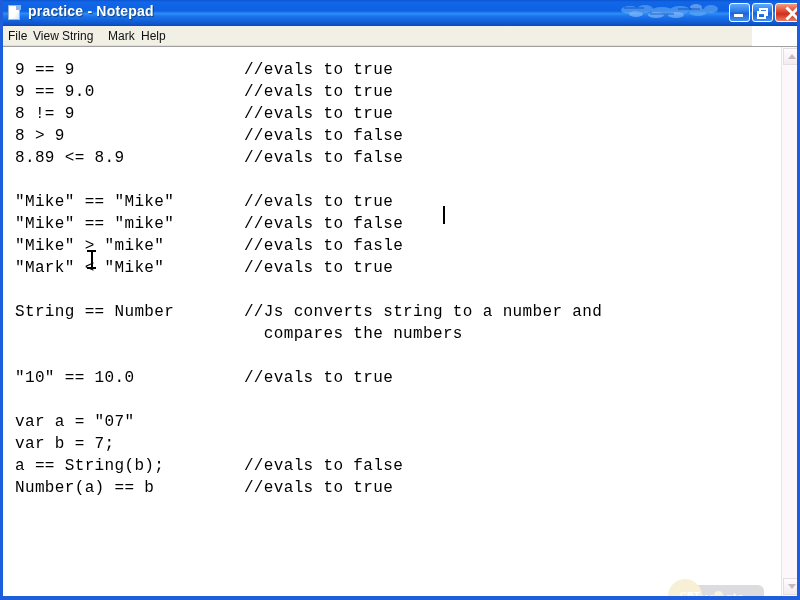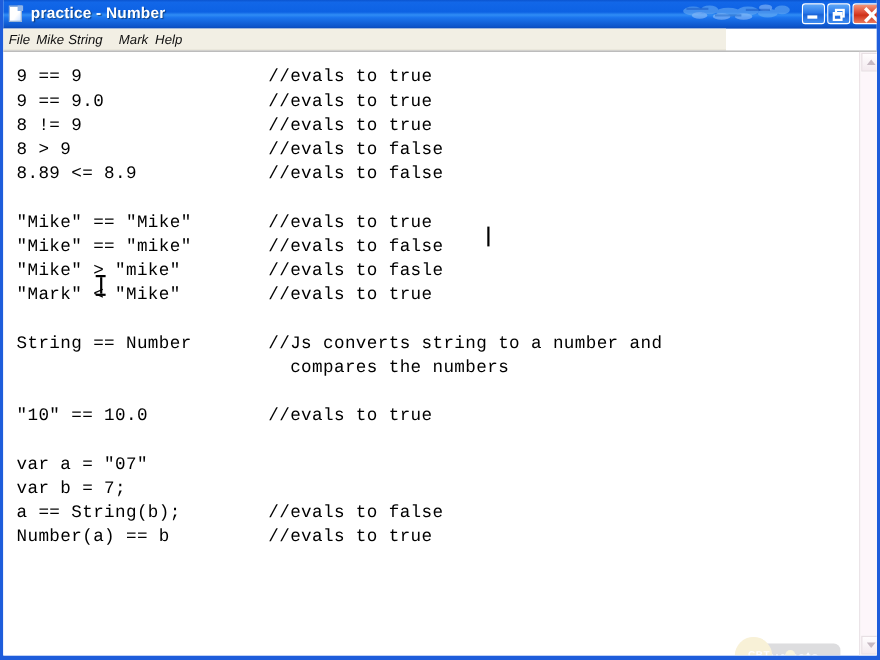--- a/index.html
+++ b/index.html
@@ -131,26 +131,25 @@
     width: 17px; height: 3px;
     background: #ffffff;
   }
   #btn-close .x1 { transform: rotate(45deg); }
   #btn-close .x2 { transform: rotate(-45deg); }
 
   
   #menubar {
     position: absolute;
     left: -3px; top: 26px;
-    width: 660px;
+    width: 752px;
     height: 20px;
     background: #f2efe4;
     border-bottom: 1px solid #e2dfd2;
     box-sizing: border-box;
-    font-style: italic;
   }
   .menu-item {
     position: absolute;
     top: 3px;
     font-size: 12px;
     color: #101010;
     white-space: nowrap;
   }
   #menu-file   { left: 8px; }
   #menu-edit   { left: 33px; }
@@ -323,21 +322,21 @@
 
 <div id="window">
 
   <div id="titlebar">
 
     <div id="title-icon">
       <div class="page"></div>
       <div class="fold"></div>
     </div>
 
-    <div id="title-text">practice - Number</div>
+    <div id="title-text">practice - Notepad</div>
 
     <svg id="title-artifact" viewBox="0 0 104 22" xmlns="http://www.w3.org/2000/svg">
       <g fill="#6fb2f4">
         <ellipse cx="12" cy="9" rx="9" ry="4"></ellipse>
         <ellipse cx="27" cy="8" rx="8" ry="4"></ellipse>
         <ellipse cx="44" cy="10" rx="11" ry="4"></ellipse>
         <ellipse cx="62" cy="9" rx="10" ry="4"></ellipse>
         <ellipse cx="80" cy="11" rx="9" ry="4"></ellipse>
         <ellipse cx="93" cy="8" rx="7" ry="4"></ellipse>
       </g>
@@ -362,21 +361,21 @@
       <span class="g2"></span>
     </div>
     <div class="winbtn red" id="btn-close">
       <span class="x1"></span>
       <span class="x2"></span>
     </div>
   </div>
 
   <div id="menubar">
     <div class="menu-item" id="menu-file">File</div>
-    <div class="menu-item" id="menu-edit">Mike</div>
+    <div class="menu-item" id="menu-edit">View</div>
     <div class="menu-item" id="menu-format">String</div>
     <div class="menu-item" id="menu-view">Mark</div>
     <div class="menu-item" id="menu-help">Help</div>
   </div>
 
   <div id="editor-frame">
     <div id="editor-left-edge"></div>
 
     <div id="text"><span class="ln">9 == 9                 //evals to true</span><span class="ln">9 == 9.0               //evals to true</span><span class="ln">8 != 9                 //evals to true</span><span class="ln">8 &gt; 9                  //evals to false</span><span class="ln">8.89 &lt;= 8.9            //evals to false</span><span class="ln">&nbsp;</span><span class="ln">"Mike" == "Mike"       //evals to true</span><span class="ln">"Mike" == "mike"       //evals to false</span><span class="ln">"Mike" &gt; "mike"        //evals to fasle</span><span class="ln">"Mark" &lt; "Mike"        //evals to true</span><span class="ln">&nbsp;</span><span class="ln">String == Number       //Js converts string to a number and</span><span class="ln">                         compares the numbers</span><span class="ln">&nbsp;</span><span class="ln">"10" == 10.0           //evals to true</span><span class="ln">&nbsp;</span><span class="ln">var a = "07"</span><span class="ln">var b = 7;</span><span class="ln">a == String(b);        //evals to false</span><span class="ln">Number(a) == b         //evals to true</span></div>
 

